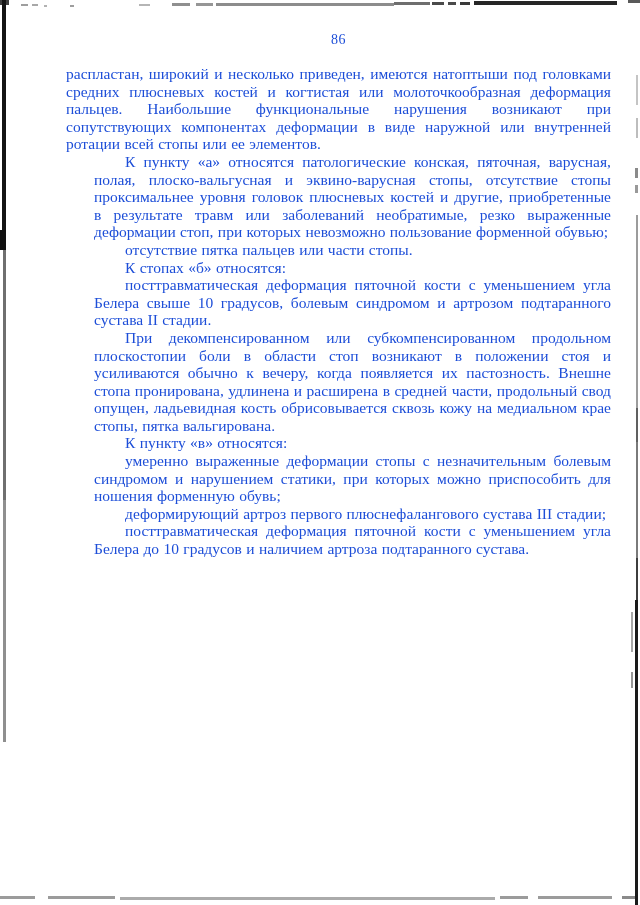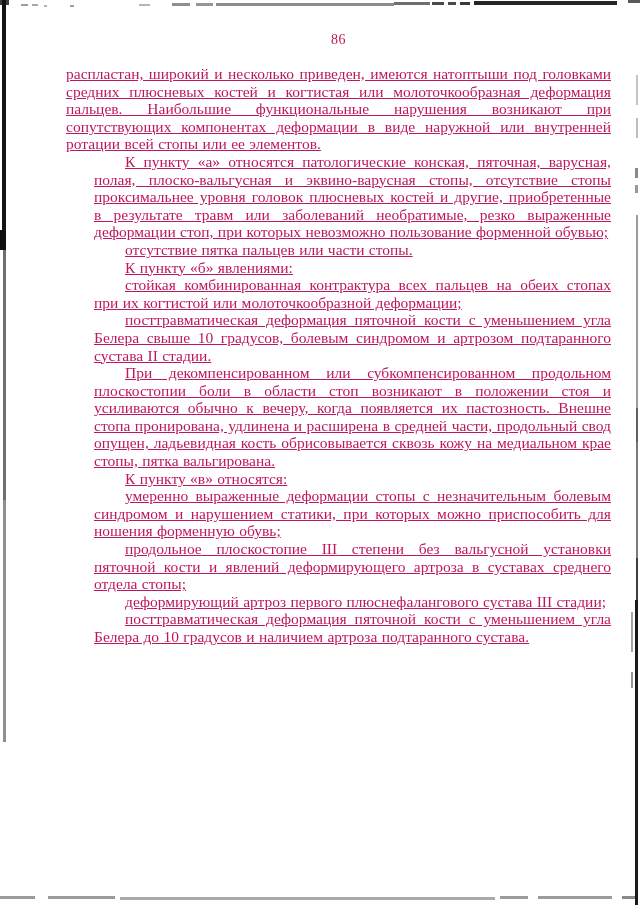--- a/index.html
+++ b/index.html
@@ -12,62 +12,59 @@
     background: #ffffff;
     position: relative;
     overflow: hidden;
     font-family: "Liberation Serif", "DejaVu Serif", serif;
   }
   .page {
     position: absolute;
     left: 66px;
     top: 32px;
     width: 545px;
-    color: #be185d;
+    color: #1d4ed8;
   }
   .page-number {
     text-align: center;
     font-size: 14px;
     line-height: 16px;
     margin: 0 0 17px 0;
     letter-spacing: 0.5px;
   }
   .doc-body p.para {
     margin: 0;
     font-size: 15.5px;
     line-height: 17.6px;
     text-align: justify;
     text-justify: inter-word;
     word-spacing: 0.5px;
-    text-decoration: underline;
   }
   .doc-body p.para.indent {
     text-indent: 31px;
     margin-left: 28px;
   }
   .artifact {
     position: absolute;
   }
 </style>
 </head>
 <body>
 
 <div class="page">
   <div class="page-number">86</div>
   <div class="doc-body">
       <p class="para">распластан, широкий и несколько приведен, имеются натоптыши под головками средних плюсневых костей и когтистая или молоточкообразная деформация пальцев. Наибольшие функциональные нарушения возникают при сопутствующих компонентах деформации в виде наружной или внутренней ротации всей стопы или ее элементов.</p>
       <p class="para indent">К пункту «а» относятся патологические конская, пяточная, варусная, полая, плоско-вальгусная и эквино-варусная стопы, отсутствие стопы проксимальнее уровня головок плюсневых костей и другие, приобретенные в результате травм или заболеваний необратимые, резко выраженные деформации стоп, при которых невозможно пользование форменной обувью;</p>
       <p class="para indent">отсутствие пятка пальцев или части стопы.</p>
-      <p class="para indent">К пункту «б» явлениями:</p>
-      <p class="para indent">стойкая комбинированная контрактура всех пальцев на обеих стопах при их когтистой или молоточкообразной деформации;</p>
+      <p class="para indent">К стопах «б» относятся:</p>
       <p class="para indent">посттравматическая деформация пяточной кости с уменьшением угла Белера свыше 10 градусов, болевым синдромом и артрозом подтаранного сустава II стадии.</p>
       <p class="para indent">При декомпенсированном или субкомпенсированном продольном плоскостопии боли в области стоп возникают в положении стоя и усиливаются обычно к вечеру, когда появляется их пастозность. Внешне стопа пронирована, удлинена и расширена в средней части, продольный свод опущен, ладьевидная кость обрисовывается сквозь кожу на медиальном крае стопы, пятка вальгирована.</p>
       <p class="para indent">К пункту «в» относятся:</p>
       <p class="para indent">умеренно выраженные деформации стопы с незначительным болевым синдромом и нарушением статики, при которых можно приспособить для ношения форменную обувь;</p>
-      <p class="para indent">продольное плоскостопие III степени без вальгусной установки пяточной кости и явлений деформирующего артроза в суставах среднего отдела стопы;</p>
       <p class="para indent">деформирующий артроз первого плюснефалангового сустава III стадии;</p>
       <p class="para indent">посттравматическая деформация пяточной кости с уменьшением угла Белера до 10 градусов и наличием артроза подтаранного сустава.</p>
     </div>
 </div>
 
 <div id="artifact-layer">
     <div class="artifact" style="left: 0px; top: 0px; width: 9px; height: 5px; background: rgb(63, 63, 63);"></div>
     <div class="artifact" style="left: 21px; top: 4px; width: 7px; height: 2px; background: rgb(158, 158, 158);"></div>
     <div class="artifact" style="left: 32px; top: 4px; width: 6px; height: 2px; background: rgb(168, 168, 168);"></div>
     <div class="artifact" style="left: 44px; top: 5px; width: 3px; height: 2px; background: rgb(178, 178, 178);"></div>

